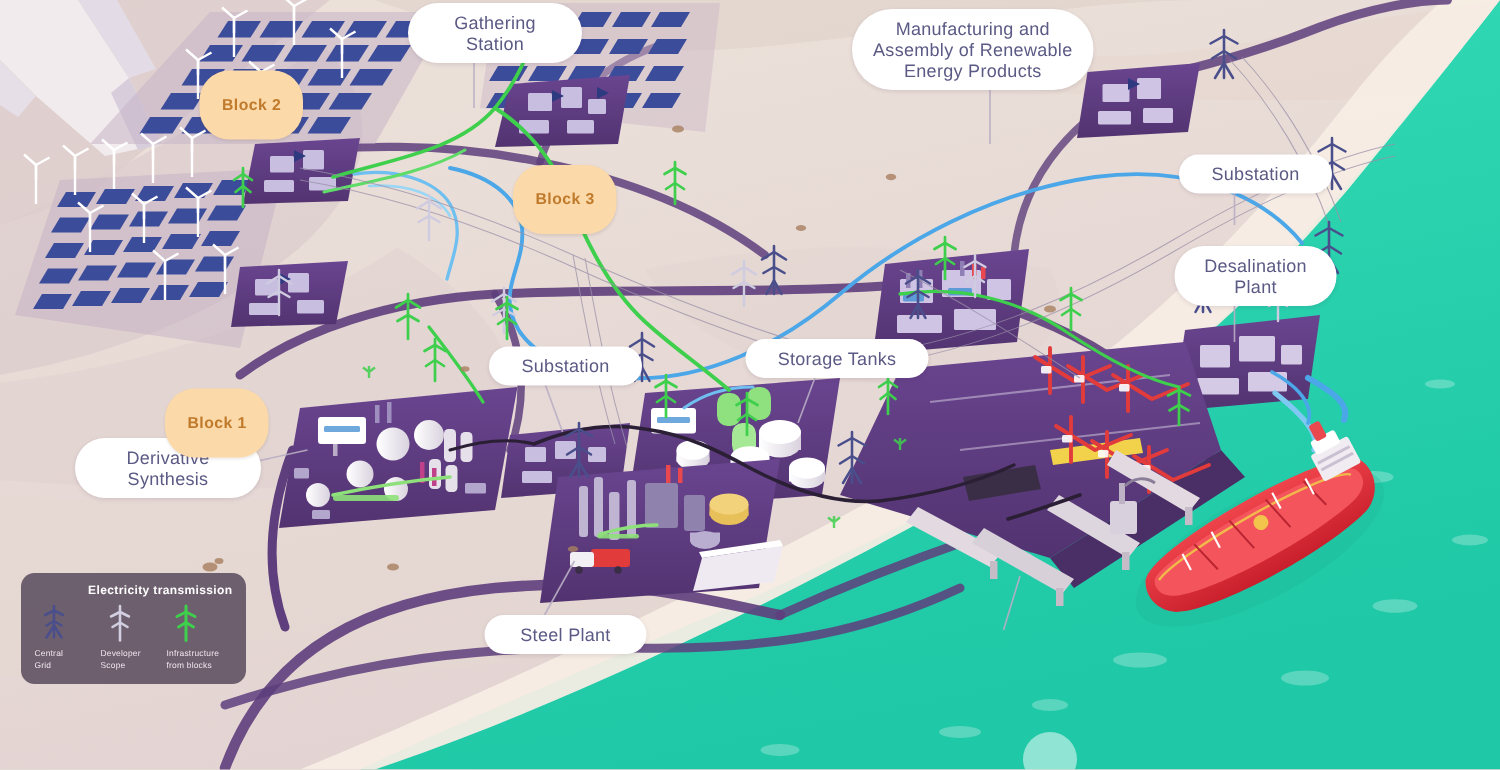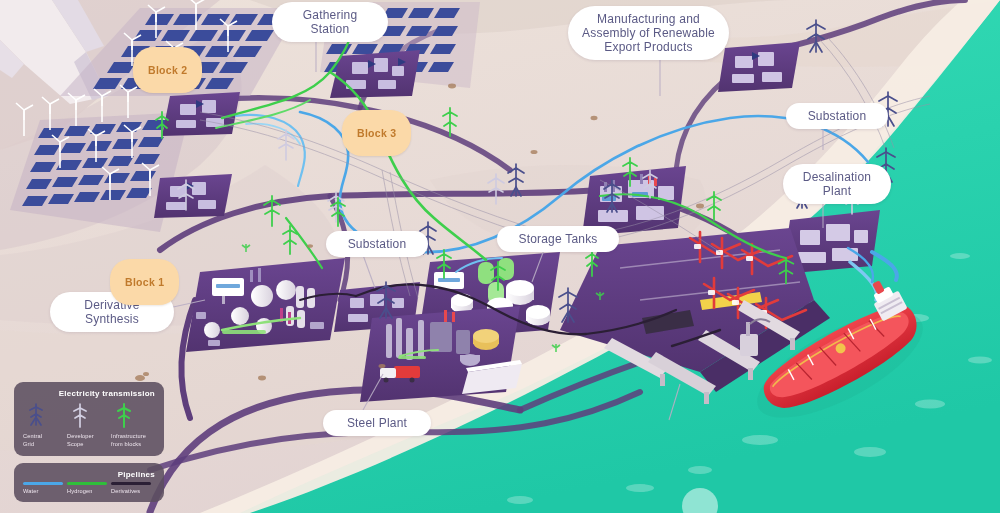--- a/index.html
+++ b/index.html
@@ -794,21 +794,21 @@
       <path d="M146,313 L205,300"></path>
       <path d="M363,410 L383,374"></path>
       <path d="M669,420 L680,384"></path>
     </g>
   </svg>
 
   <div class="callout" style="left:272px;top:2px;width:88px;">Gathering
 Station</div>
   <div class="callout" style="left:568px;top:6px;width:133px;">Manufacturing and
 Assembly of Renewable
-Export Products</div>
+Energy Products</div>
   <div class="callout" style="left:786px;top:103px;width:74px;">Substation</div>
   <div class="callout" style="left:783px;top:164px;width:80px;">Desalination
 Plant</div>
   <div class="callout" style="left:326px;top:231px;width:74px;">Substation</div>
   <div class="callout" style="left:497px;top:226px;width:94px;">Storage Tanks</div>
   <div class="callout" style="left:50px;top:292px;width:96px;">Derivative
 Synthesis</div>
   <div class="callout" style="left:323px;top:410px;width:80px;">Steel Plant</div>
 
   <div class="block-pill" style="left:133px;top:47px;">Block 2</div>
@@ -857,37 +857,16 @@
               </g>
             </svg>
           </div>
           <div class="lg-lab">Infrastructure
 from blocks</div>
         </div>
 
       </div>
     </div>
 
-    <div class="lg-card">
-      <div class="lg-title">Pipelines</div>
-      <div class="lg-row2">
-
-        <div class="lg-pipe">
-          <div class="lg-bar" style="background:#4BA7E8;"></div>
-          <div class="lg-plab">Water</div>
-        </div>
-
-        <div class="lg-pipe">
-          <div class="lg-bar" style="background:#2FBF3A;"></div>
-          <div class="lg-plab">Hydrogen</div>
-        </div>
-
-        <div class="lg-pipe">
-          <div class="lg-bar" style="background:#2B1F35;"></div>
-          <div class="lg-plab">Derivatives</div>
-        </div>
-
-      </div>
-    </div>
 
   </div>
 
 </div>
 
 </body></html>

